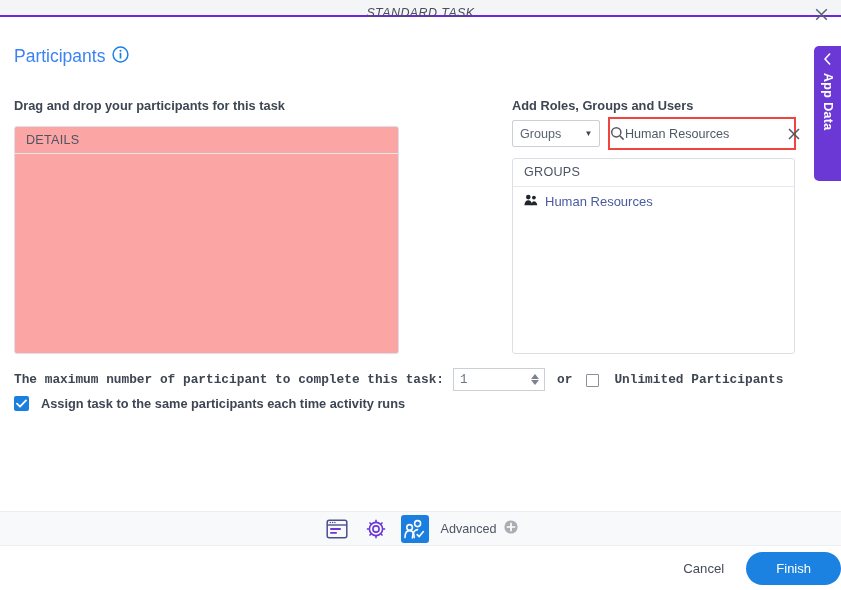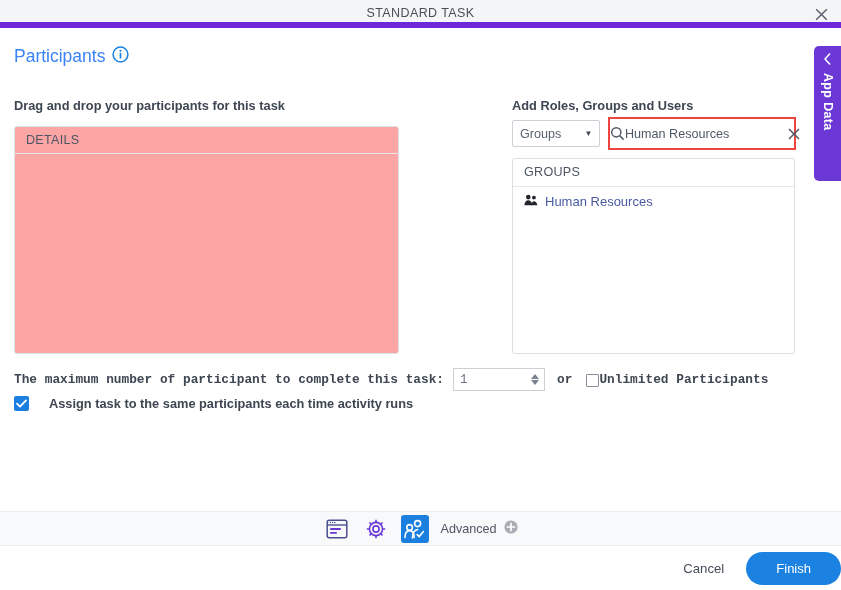--- a/index.html
+++ b/index.html
@@ -12,23 +12,24 @@
   }
   #app {
     position: relative;
     width: 841px; height: 590px;
     background: #ffffff;
   }
 
   
   .titlebar {
     position: absolute; left: 0; top: 0;
-    width: 841px; height: 28px;
+    width: 841px; height: 17px;
     background: #f4f5f7;
-    border-bottom: 6px solid #6d28d9;
+    border-bottom: 2px solid #6d28d9;
+    font-style: italic;
   }
   .titlebar-text {
     position: absolute; left: 0; top: 0;
     width: 841px; height: 27px;
     line-height: 27px;
     text-align: center;
     font-size: 12.5px;
     letter-spacing: 0.4px;
     color: #4a4f57;
   }
@@ -186,37 +187,37 @@
     border-right: 4px solid transparent;
   }
   .arr-up { border-bottom: 5px solid #7c838f; }
   .arr-dn { border-top: 5px solid #7c838f; }
   .or-text {
     margin-left: 12px;
     font-size: 12.8px; font-weight: bold; color: #3d4652;
   }
   .cb-unlimited-wrap {
     margin-left: 14px;
-    display: flex; align-items: flex-end; gap: 0;
+    display: flex; align-items: flex-end; gap: 15px;
     cursor: pointer;
   }
   .cb-empty {
     width: 13px; height: 13px;
     border: 1px solid #8a909a;
     background: #ffffff;
     border-radius: 1px;
   }
   .cb-label {
     font-size: 12.8px; font-weight: bold; color: #3d4652;
   }
 
   
   .assign-row {
     position: absolute; left: 14px; top: 396px;
-    display: flex; align-items: center; gap: 20px;
+    display: flex; align-items: center; gap: 12px;
     cursor: pointer;
   }
   .cb-checked {
     width: 15px; height: 15px;
     background: #1b7fe0;
     border-radius: 2px;
     display: flex; align-items: center; justify-content: center;
   }
 
   

